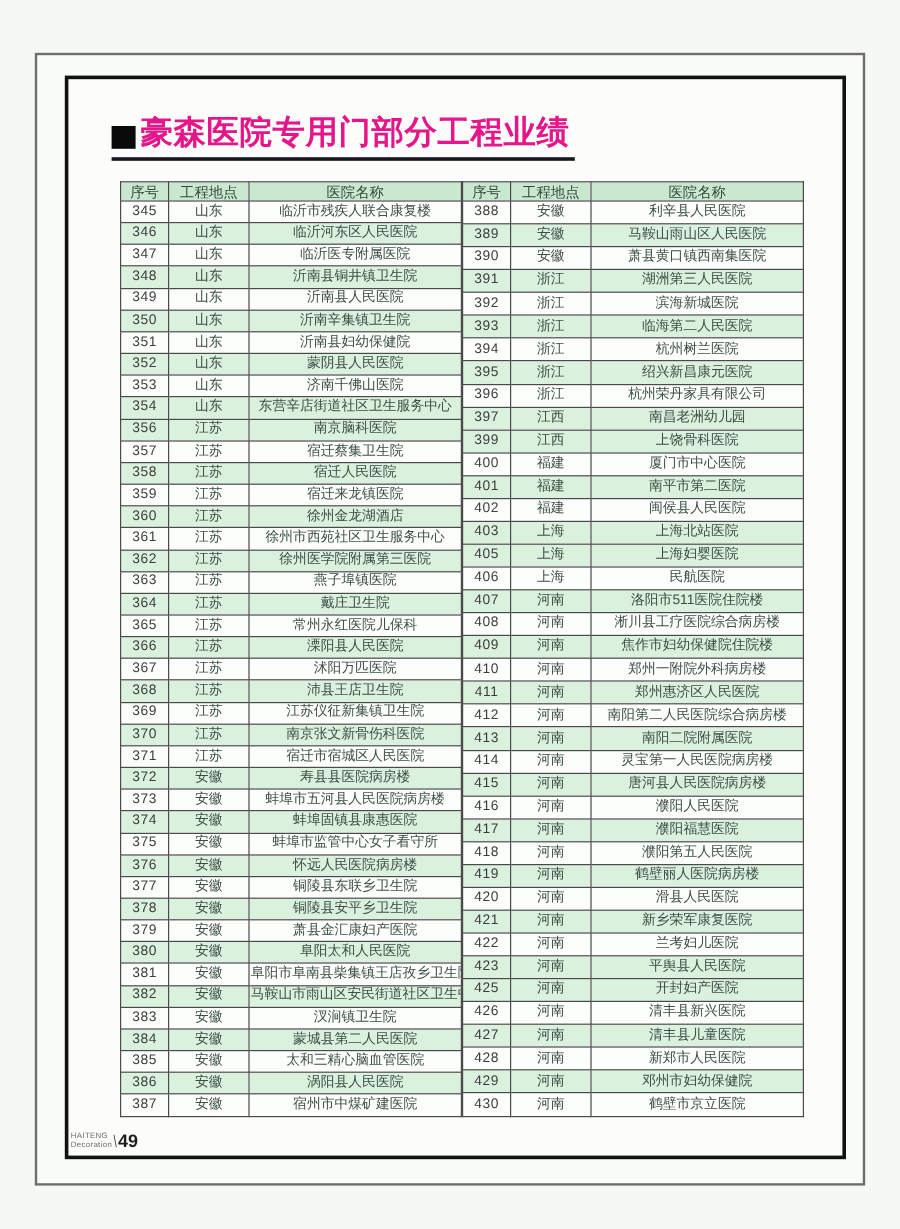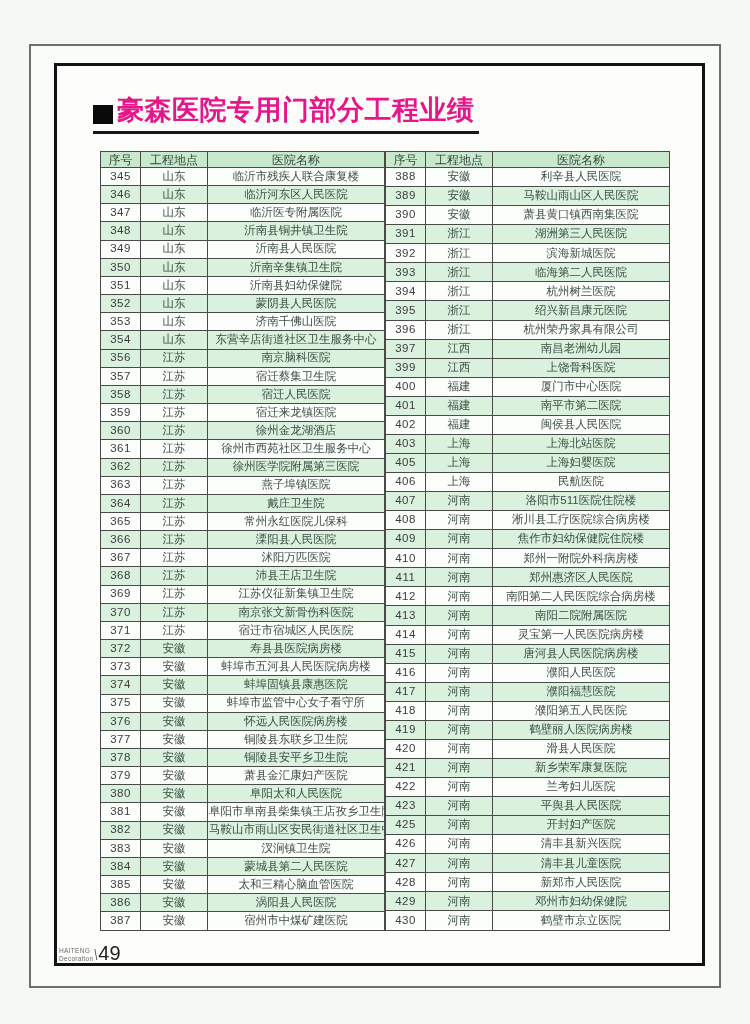--- a/index.html
+++ b/index.html
@@ -104,22 +104,22 @@
     letter-spacing: 0.3px;
     color: #6a6a6a;
   }
   .brand-slash {
     font-size: 14px;
     color: #3a3a3a;
     margin: 0 0 0 1px;
     transform: scaleX(0.7);
   }
   .page-number {
-    font-size: 20px;
-    font-weight: normal;
+    font-size: 15px;
+    font-weight: bold;
     color: #1d1d1d;
     line-height: 1;
   }
 </style>
 </head>
 <body>
 
 <div class="photo">
   <div class="outer-frame"></div>
   <div class="inner-frame">

